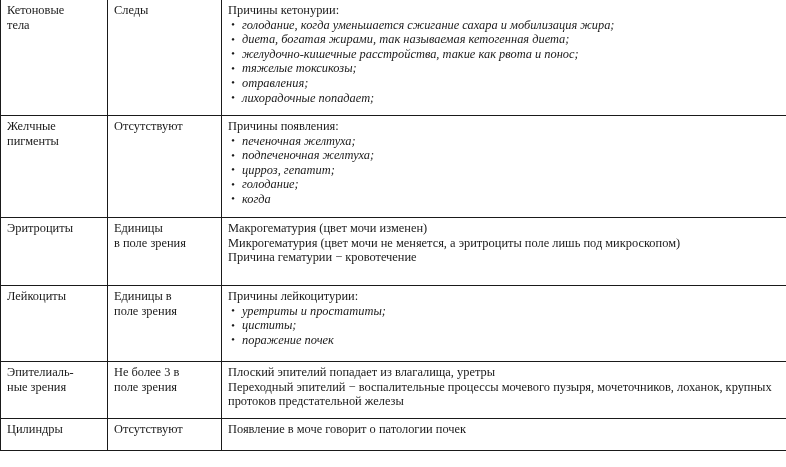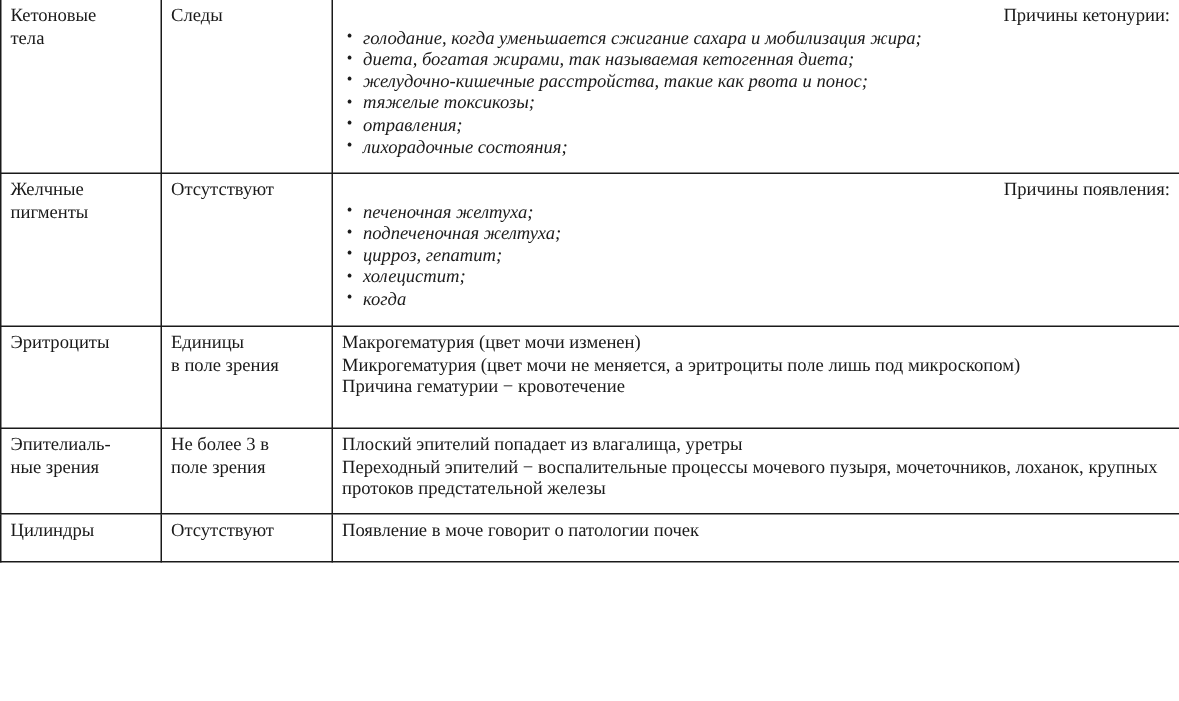--- a/index.html
+++ b/index.html
@@ -37,21 +37,21 @@
   table.reftable tr:first-child > td {
     border-top: none;
   }
   col.c1 { width: 107px; }
   col.c2 { width: 114px; }
   col.c3 { width: 565px; }
 
   .cellname { white-space: pre-line; }
   .cellnorm { white-space: pre-line; }
 
-  .lead { margin: 0 0 0 0; text-align: right; }
+  .lead { margin: 0 0 0 0; }
   ul.bullets {
     list-style: none;
     margin: 0;
     padding: 0;
     font-style: italic;
   }
   ul.bullets li {
     position: relative;
     padding-left: 14px;
     margin: 0;
@@ -101,40 +101,40 @@
           <span class="cellnorm">Следы</span>
         </td>
         <td>
           <div class="lead">Причины кетонурии:</div>
           <ul class="bullets">
             <li>голодание, когда уменьшается сжигание сахара и мобилизация жира;</li>
             <li>диета, богатая жирами, так называемая кетогенная диета;</li>
             <li>желудочно-кишечные расстройства, такие как рвота и понос;</li>
             <li>тяжелые токсикозы;</li>
             <li>отравления;</li>
-            <li>лихорадочные состояния;</li>
+            <li>лихорадочные попадает;</li>
           </ul>
         </td>
       </tr>
 
       <tr class="row-bile">
         <td>
           <span class="cellname">Желчные
 пигменты</span>
         </td>
         <td>
           <span class="cellnorm">Отсутствуют</span>
         </td>
         <td>
           <div class="lead">Причины появления:</div>
           <ul class="bullets">
             <li>печеночная желтуха;</li>
             <li>подпеченочная желтуха;</li>
             <li>цирроз, гепатит;</li>
-            <li>холецистит;</li>
+            <li>голодание;</li>
             <li>когда</li>
           </ul>
         </td>
       </tr>
 
 
       <tr class="row-ery">
         <td>
           <span class="cellname">Эритроциты</span>
         </td>
@@ -144,20 +144,37 @@
         </td>
         <td>
           <div class="plainlines">
             <p>Макрогематурия (цвет мочи изменен)</p>
             <p>Микрогематурия (цвет мочи не меняется, а эритроциты поле лишь под микроскопом)</p>
             <p>Причина гематурии − кровотечение</p>
           </div>
         </td>
       </tr>
 
+      <tr class="row-leuko">
+        <td>
+          <span class="cellname">Лейкоциты</span>
+        </td>
+        <td>
+          <span class="cellnorm">Единицы в
+поле зрения</span>
+        </td>
+        <td>
+          <div class="lead">Причины лейкоцитурии:</div>
+          <ul class="bullets">
+            <li>уретриты и простатиты;</li>
+            <li>циститы;</li>
+            <li>поражение почек</li>
+          </ul>
+        </td>
+      </tr>
 
       <tr class="row-epi">
         <td>
           <span class="cellname">Эпителиаль-
 ные зрения</span>
         </td>
         <td>
           <span class="cellnorm">Не более 3 в
 поле зрения</span>
         </td>

